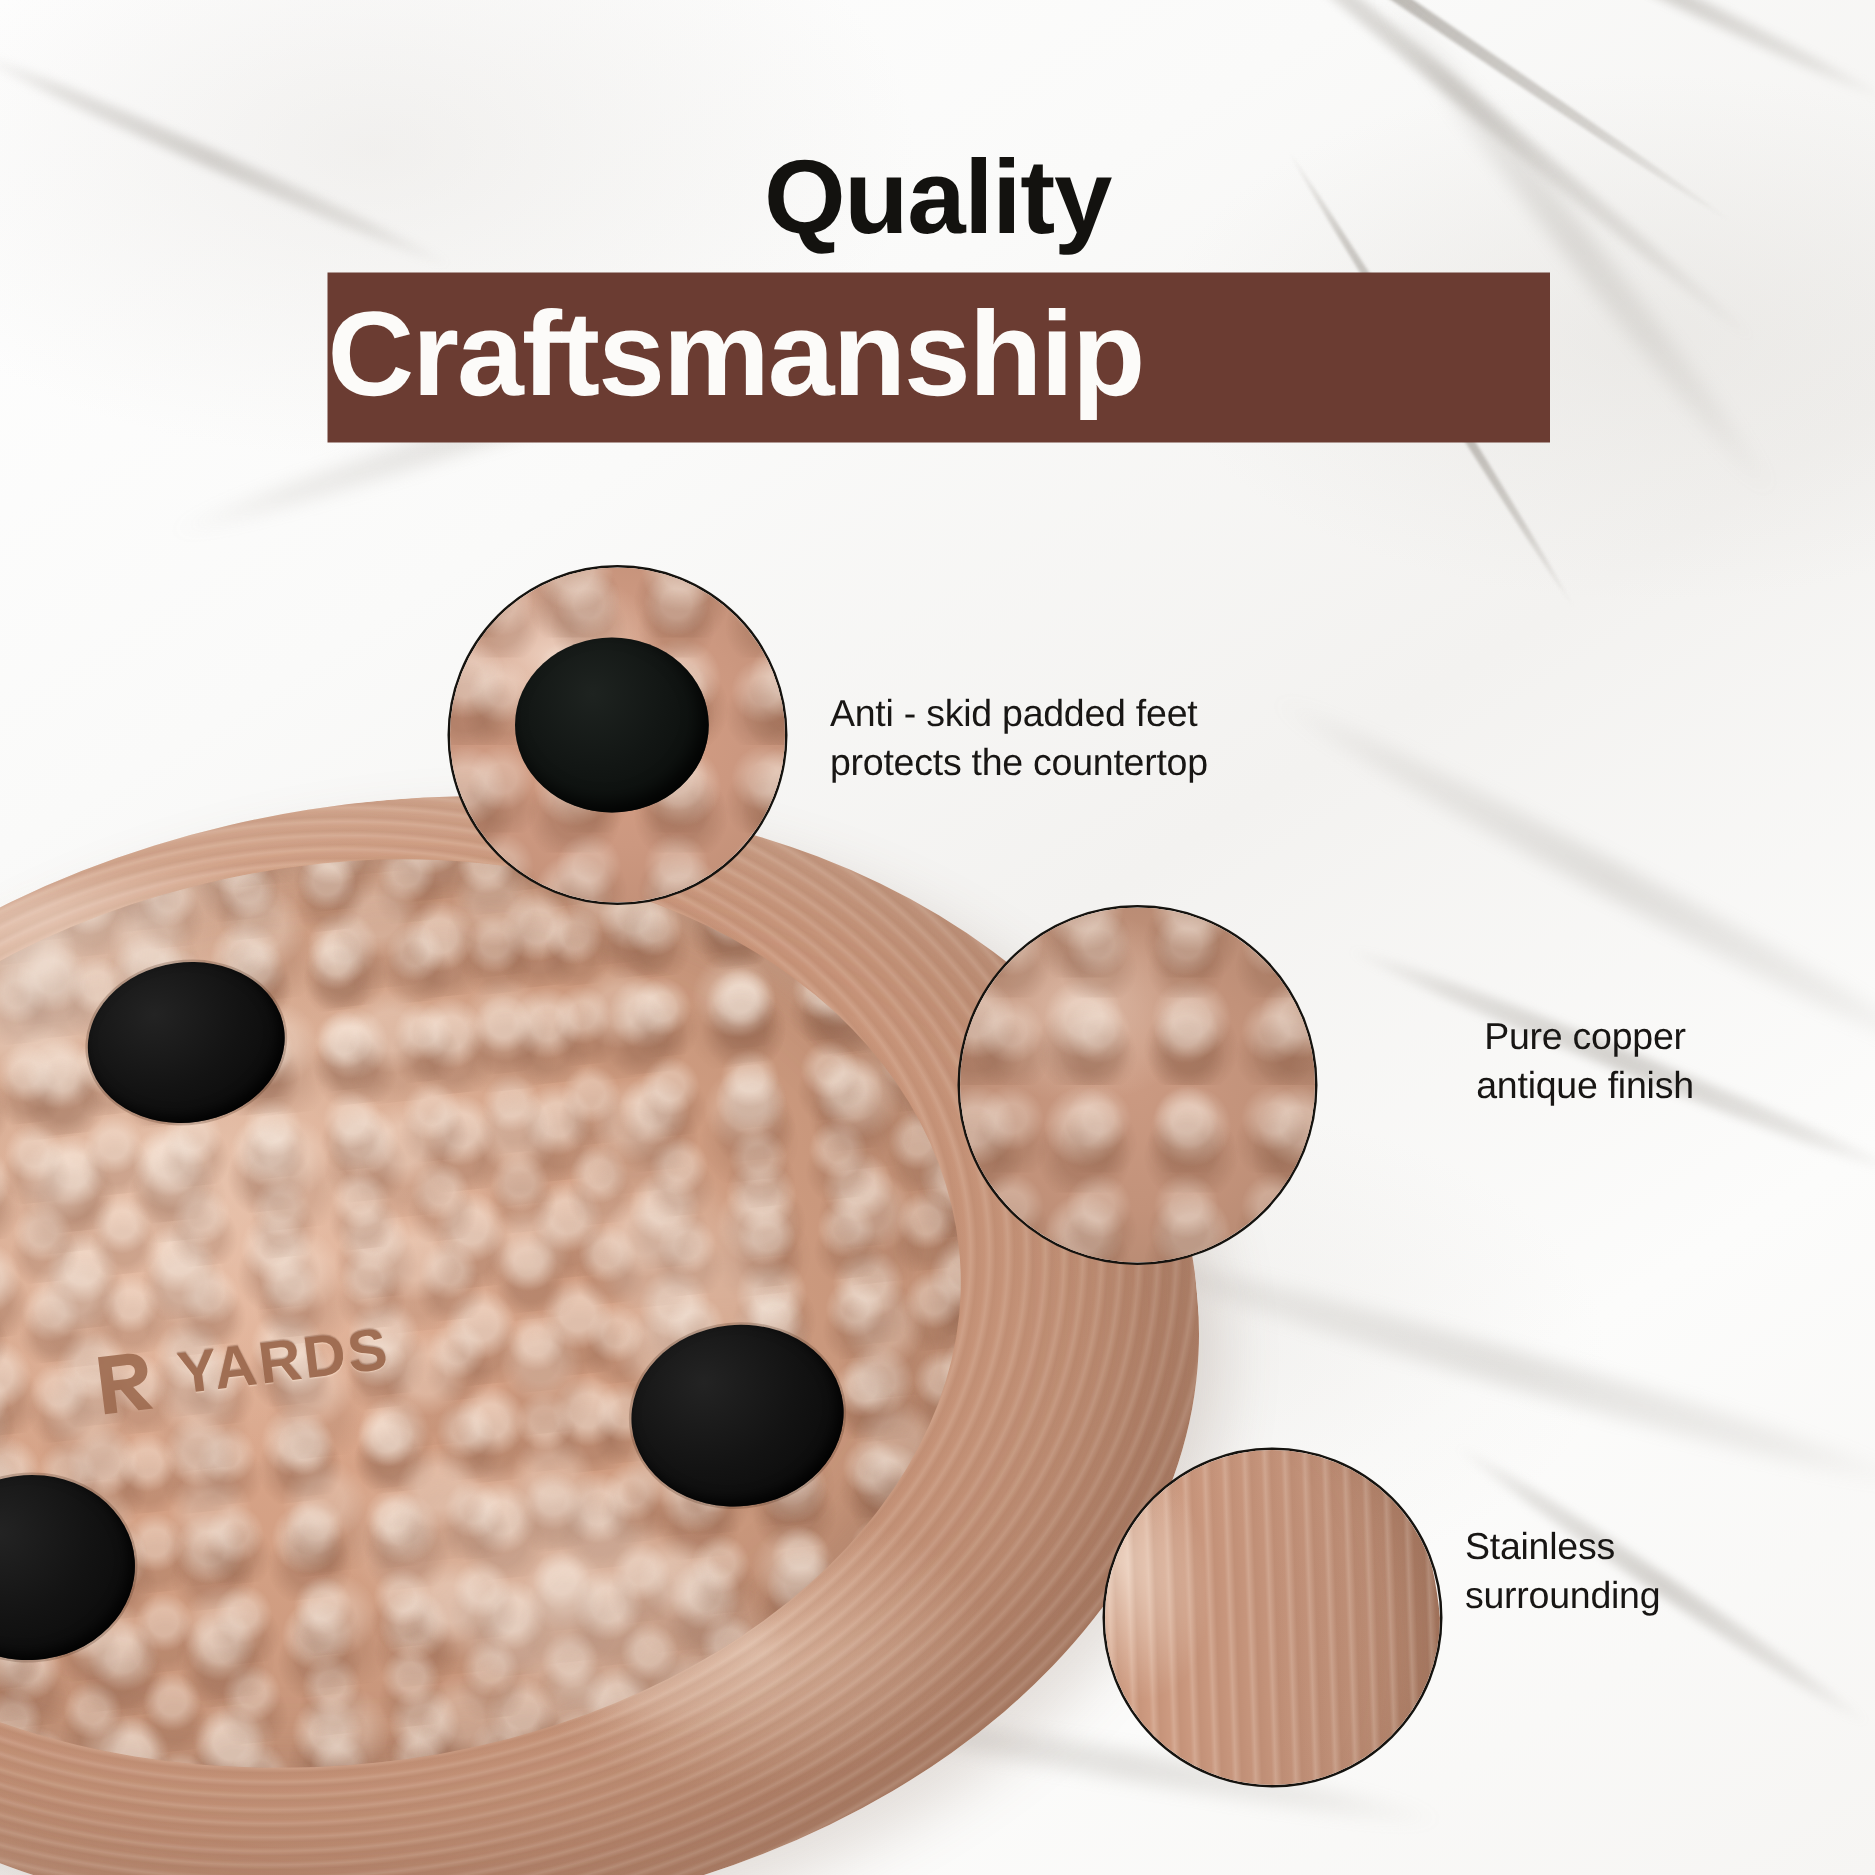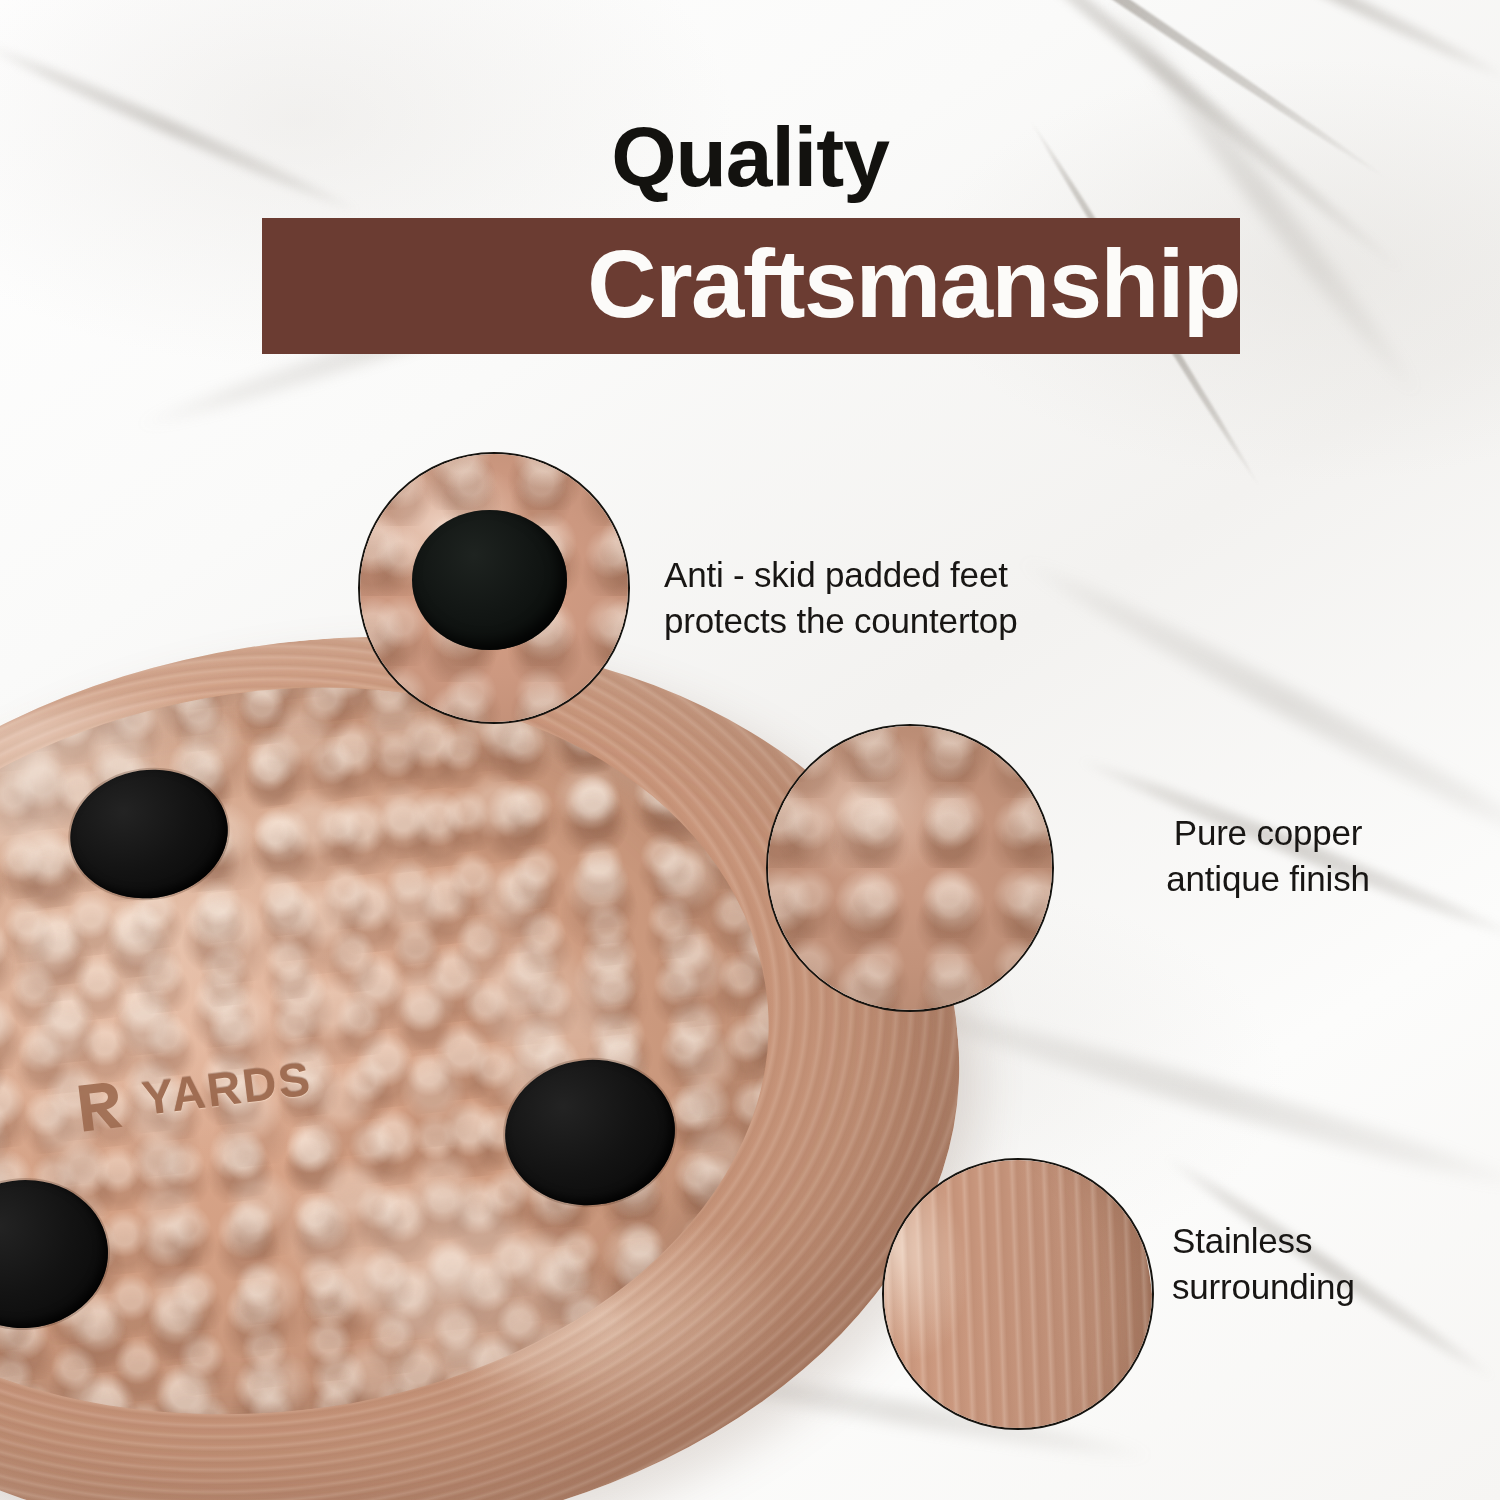--- a/index.html
+++ b/index.html
@@ -42,21 +42,21 @@
   #title-quality {
     position:absolute; left:0; top:113px; width:1500px;
     text-align:center;
     font-size:84px; font-weight:bold; letter-spacing:-1px;
     color:#13120f; line-height:1.06;
   }
   #title-banner {
     position:absolute; left:262px; top:218px;
     width:978px; height:136px;
     background:#6b3c32;
-    display:flex; align-items:center; justify-content:flex-end;
+    display:flex; align-items:center; justify-content:flex-start;
   }
   #title-craftsmanship {
     font-size:96px; font-weight:bold; letter-spacing:-1.5px;
     color:#fcfbf9; line-height:1; white-space:nowrap;
     margin-top:-4px;
   }
 
   
   #product { position:absolute; left:-300px; top:640px; width:1260px; height:900px; }
 
@@ -206,21 +206,21 @@
   }
   .cc-dimples.b {
     opacity:.50;
     background-size:70px 70px, 70px 70px;
     background-position:36px 32px, 36px 32px;
   }
 
   
   .callout-text {
     position:absolute;
-    font-size:35px; font-weight:normal;
+    font-size:30px; font-weight:normal;
     color:#181614; line-height:1.30;
     letter-spacing:-0.2px;
     white-space:pre-line;
   }
 </style>
 </head>
 <body>
 
 <div id="stage">
 

